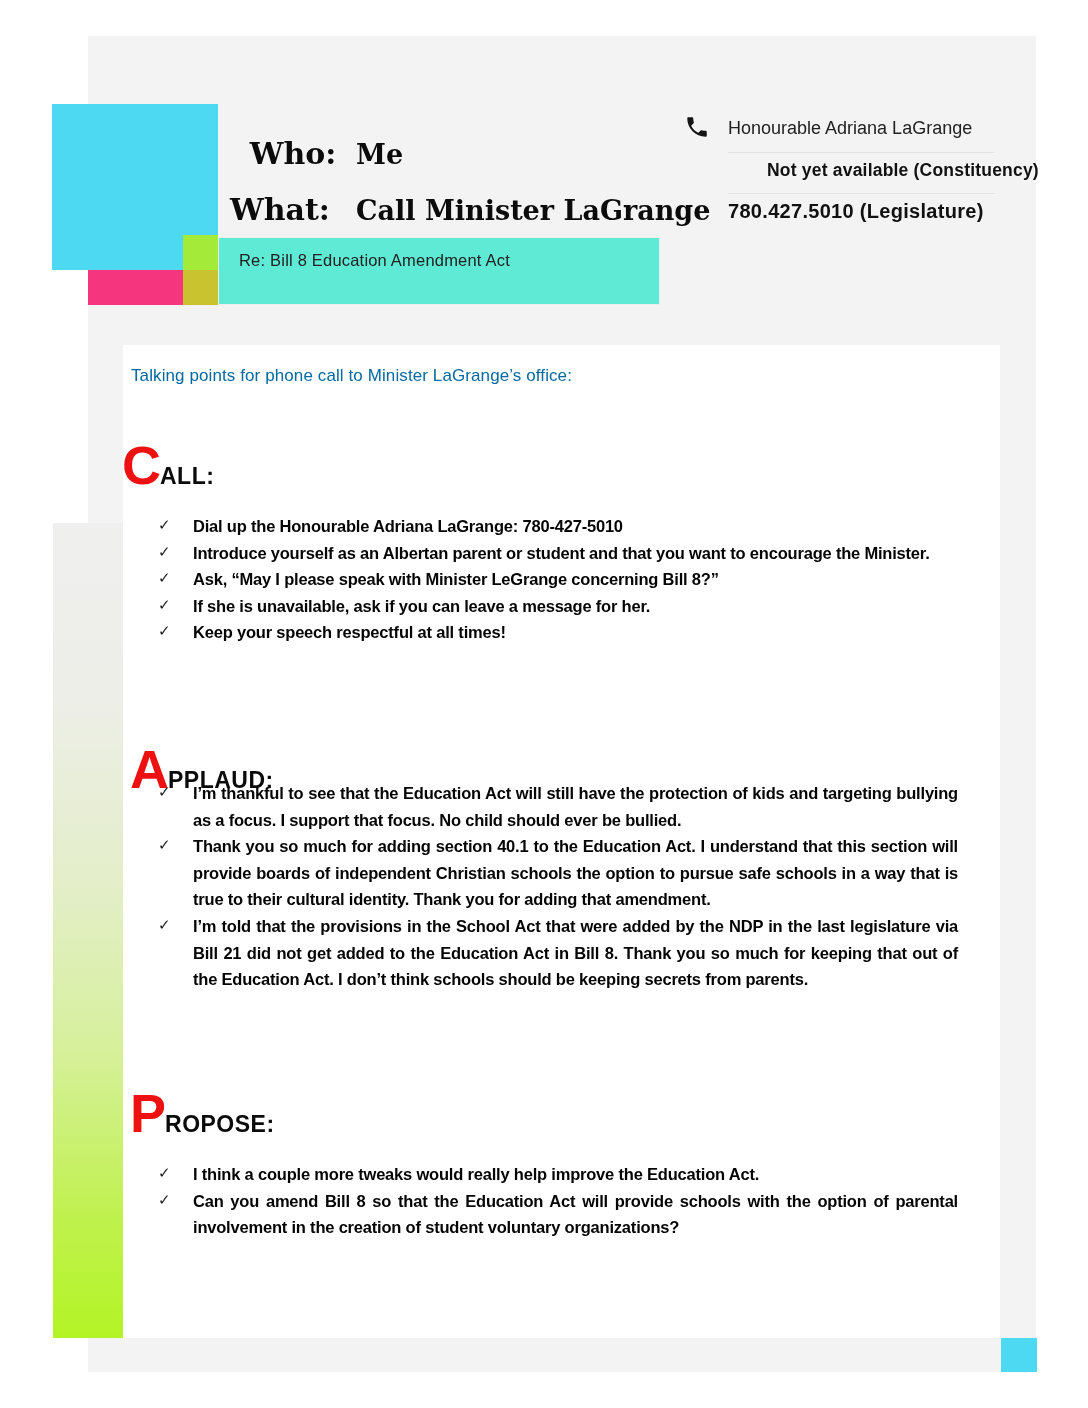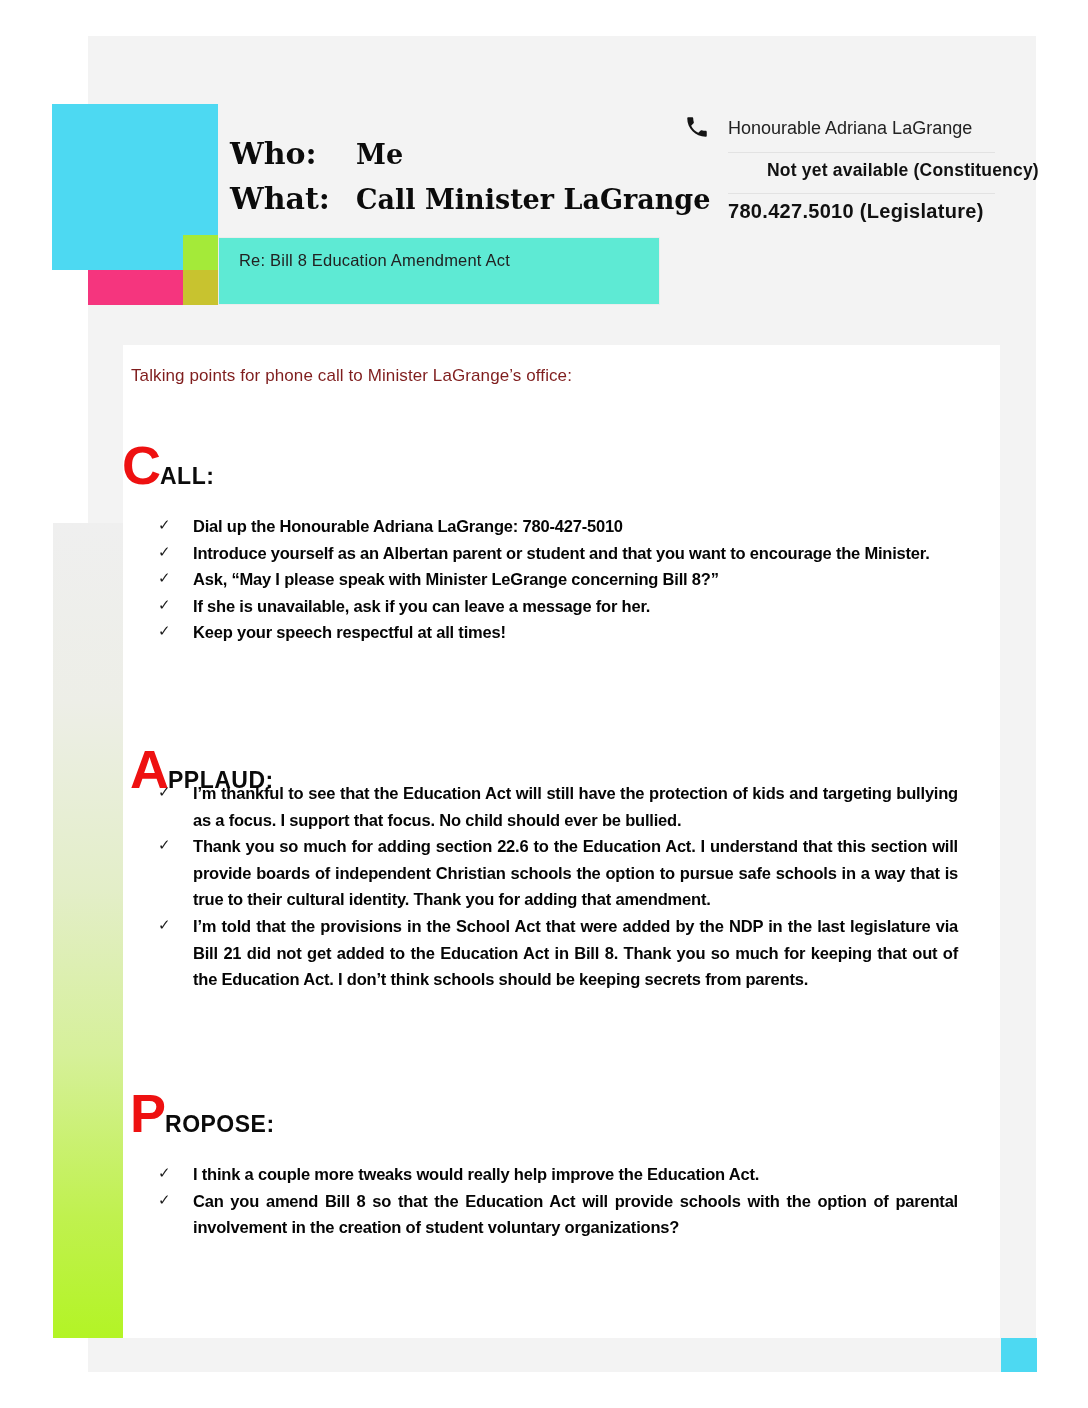--- a/index.html
+++ b/index.html
@@ -38,36 +38,36 @@
 
   
   .re-box {
     left: 218px; top: 237px; width: 442px; height: 68px;
     background: #5eead4; border: 1px solid #ececec;
     padding: 13px 0 0 20px;
     font-size: 16.5px; color: #222; letter-spacing: 0.2px;
   }
 
   
-  .who-row  { left: 230px; top: 136px; }
-  .what-row { left: 230px; top: 181px; }
+  .who-row  { left: 230px; top: 136px; text-align: center; }
+  .what-row { left: 230px; top: 192px; }
   .slab-row { font-family: "DejaVu Serif", serif; font-weight: bold; color: #0b0b0b; white-space: nowrap; }
   .slab-row .lbl { display: inline-block; width: 126px; font-size: 30px; }
   .slab-row .val { font-size: 27px; }
 
   
   .phone-icon-wrap { left: 684px; top: 114px; width: 26px; height: 26px; }
   .contact-name { left: 728px; top: 118px; font-size: 18px; color: #222; white-space: nowrap; }
   .contact-div1 { left: 728px; top: 152px; width: 267px; height: 1px; background: #e2e2e2; }
   .contact-constituency { left: 728px; top: 160px; font-size: 17.5px; font-weight: bold; color: #111; white-space: nowrap; letter-spacing: 0.2px; margin-left: 39px; }
   .contact-div2 { left: 728px; top: 193px; width: 267px; height: 1px; background: #e2e2e2; }
   .contact-phone { left: 728px; top: 200px; font-size: 20px; font-weight: bold; color: #111; white-space: nowrap; letter-spacing: 0.3px; }
 
   
-  .intro { left: 131px; top: 364px; font-size: 17px; line-height: 23.5px; color: #7f1d1d; letter-spacing: 0.1px; }
+  .intro { left: 131px; top: 364px; font-size: 17px; line-height: 23.5px; color: #0369a1; letter-spacing: 0.1px; }
 
   
   .sec-heading { white-space: nowrap; }
   .sec-initial { font-weight: bold; font-size: 54px; line-height: 48px; color: #ee1111; letter-spacing: -1px; }
   .sec-rest { font-weight: bold; font-size: 23px; color: #0b0b0b; letter-spacing: 0.5px; }
   .call-heading    { left: 122px; top: 441px; }
   .applaud-heading { left: 130px; top: 706px; margin-top: 39px; }
   .propose-heading { left: 130px; top: 1089px; text-align: right; }
 
   
@@ -155,21 +155,21 @@
 <div class="abs sec-heading applaud-heading">
   <span class="sec-initial">A</span><span class="sec-rest">PPLAUD:</span>
 </div>
 <div class="abs bullets applaud-bullets">
   <div class="bullet">
     <span class="tick">✓</span>
     <span class="btxt">I’m thankful to see that the Education Act will still have the protection of kids and targeting bullying as a focus. I support that focus. No child should ever be bullied.</span>
   </div>
   <div class="bullet">
     <span class="tick">✓</span>
-    <span class="btxt">Thank you so much for adding section 22.6 to the Education Act. I understand that this section will provide boards of independent Christian schools the option to pursue safe schools in a way that is true to their cultural identity. Thank you for adding that amendment.</span>
+    <span class="btxt">Thank you so much for adding section 40.1 to the Education Act. I understand that this section will provide boards of independent Christian schools the option to pursue safe schools in a way that is true to their cultural identity. Thank you for adding that amendment.</span>
   </div>
   <div class="bullet">
     <span class="tick">✓</span>
     <span class="btxt">I’m told that the provisions in the School Act that were added by the NDP in the last legislature via Bill 21 did not get added to the Education Act in Bill 8. Thank you so much for keeping that out of the Education Act. I don’t think schools should be keeping secrets from parents.</span>
   </div>
 </div>
 
 <div class="abs sec-heading propose-heading">
   <span class="sec-initial">P</span><span class="sec-rest">ROPOSE:</span>
 </div>

